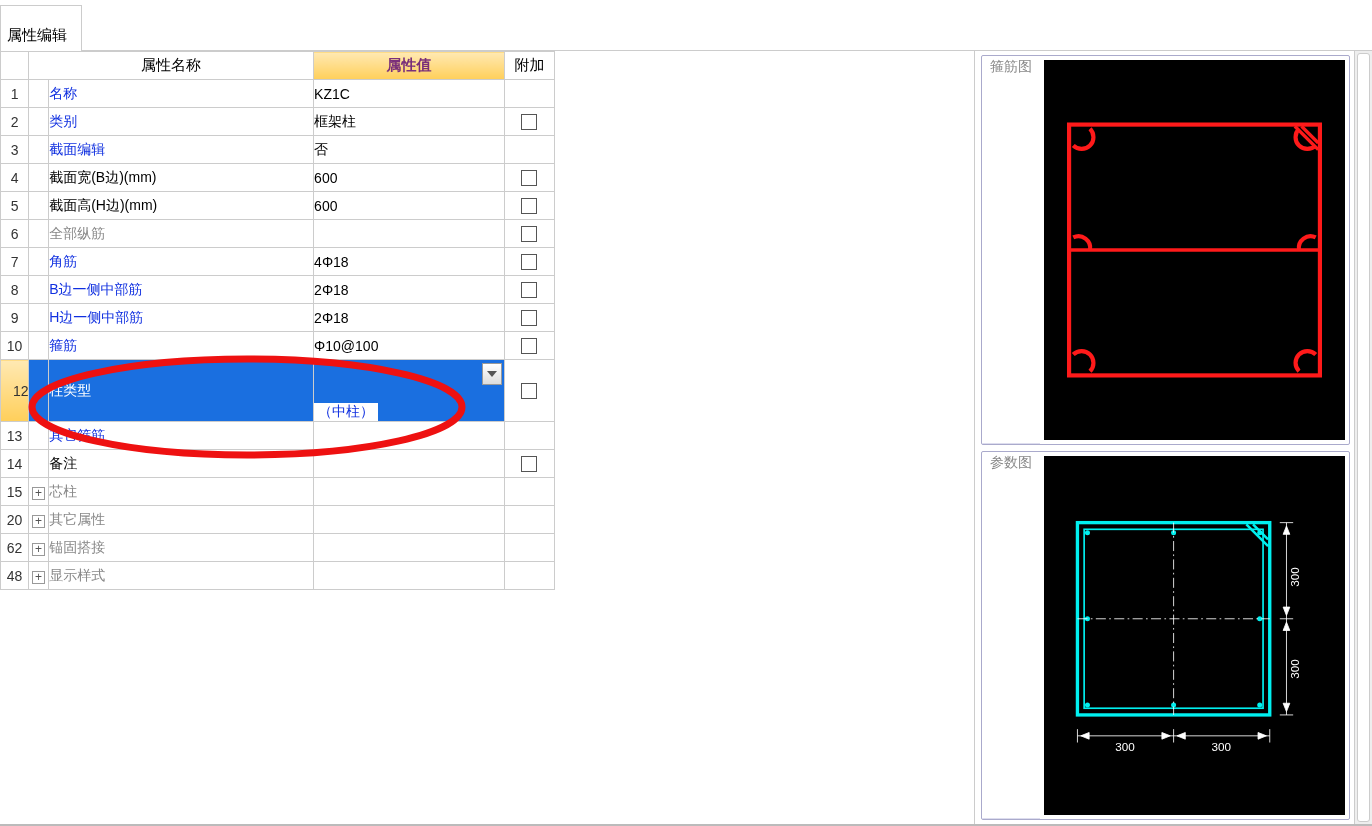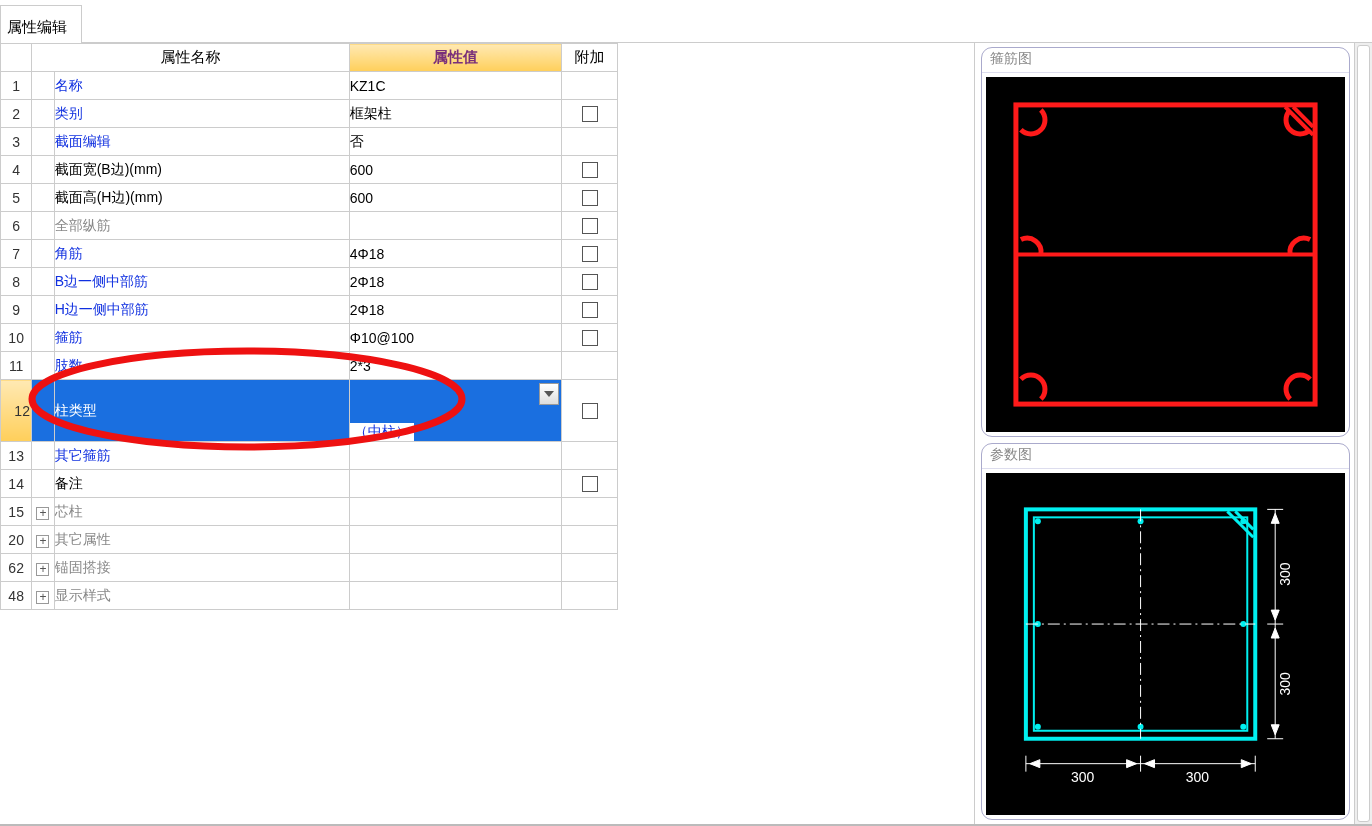--- a/index.html
+++ b/index.html
@@ -17,36 +17,36 @@
     width: 1372px;
     height: 826px;
   }
   .tab-bar {
     border-bottom: 1px solid #ccc;
     padding: 4px 0 0 0;
     background: #fff;
   }
   .tab {
     display: inline-block;
-    padding: 12px 14px 6px 6px;
+    padding: 20px 14px 6px 6px;
     border: 1px solid #ccc;
     border-bottom: none;
     background: #fff;
     position: relative;
     top: 1px;
     font-size: 15px;
   }
   .main-area {
     flex: 1;
     display: flex;
     border-bottom: 2px solid #bbb;
     position: relative;
   }
   .left-col {
-    width: 618px;
+    width: 555px;
     position: relative;
   }
   table.property-grid {
     border-collapse: collapse;
     width: 100%;
     table-layout: fixed;
   }
   table.property-grid th, table.property-grid td {
     border: 1px solid #ccc;
     padding: 0;
@@ -147,24 +147,23 @@
   }
   .right-content {
     flex: 1;
     padding: 4px 4px 4px 6px;
     display: flex;
     flex-direction: column;
     gap: 6px;
   }
   .panel {
     border: 1px solid #aac;
-    border-radius: 11px;
-    background: #fff;
-    display: flex;
-    flex-direction: column;
+    border-radius: 2px;
+    background: #fff;
+    display: flex;
   }
   .panel-header {
     padding: 2px 8px 4px 8px;
     color: #888;
     font-size: 14px;
     border-bottom: 1px solid #dde;
   }
   .panel-body {
     flex: 1;
     background: #000;
@@ -301,27 +300,20 @@
             </tr>
             <tr>
               <td class="idx-cell">10</td>
               <td class="exp-cell"></td>
               <td class="name-cell">箍筋</td>
               <td class="value-cell">Φ10@100</td>
               <td class="addon-cell">
                 <div class="checkbox-box"></div>
               </td>
             </tr>
-            <tr>
-              <td class="idx-cell">11</td>
-              <td class="exp-cell"></td>
-              <td class="name-cell">肢数</td>
-              <td class="value-cell">2*3</td>
-              <td class="addon-cell"></td>
-            </tr>
             <tr class="selected">
               <td class="idx-cell">12</td>
               <td class="exp-cell"></td>
               <td class="name-cell">柱类型</td>
               <td class="value-cell"><span class="sel-inner">（中柱）</span><div class="dropdown-btn">
                   <svg viewBox="0 0 10 6">
                     <path d="M0 0 L5 6 L10 0 Z" fill="#555"></path>
                   </svg>
                 </div></td>
               <td class="addon-cell">

